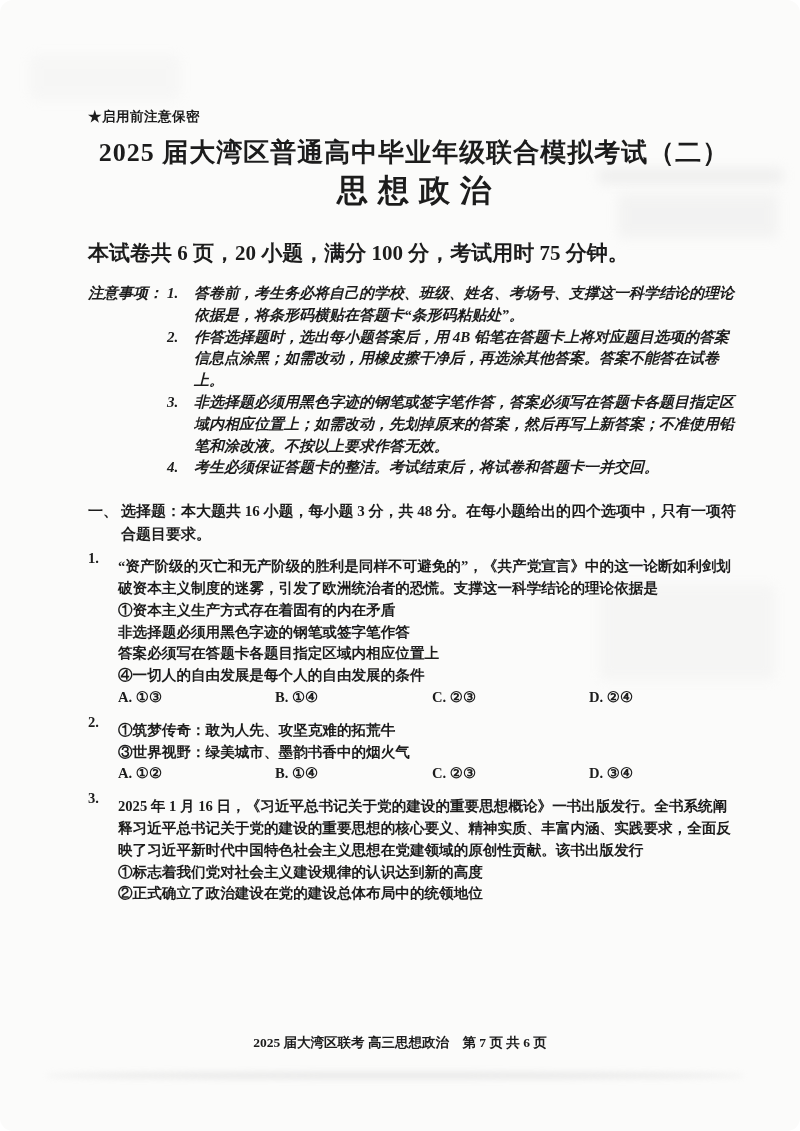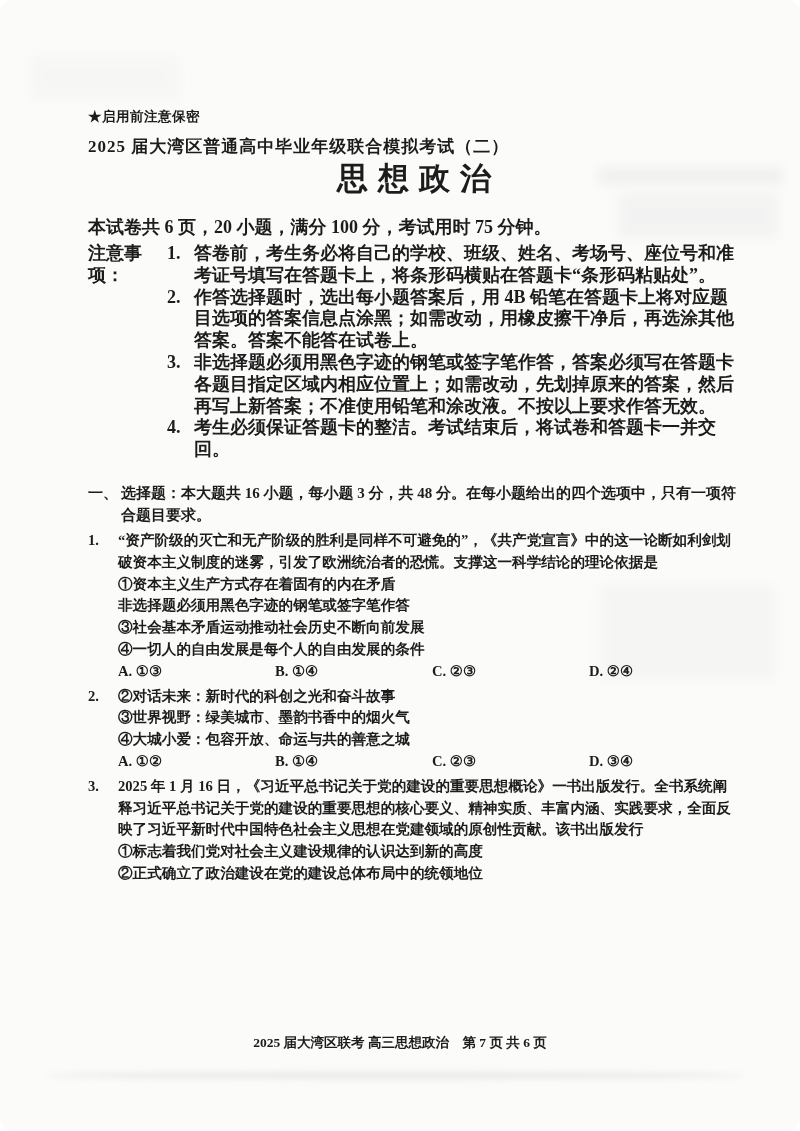--- a/index.html
+++ b/index.html
@@ -10,44 +10,44 @@
   }
   .page {
     position: relative; width: 800px; height: 1131px;
     background: #fbfbfa; color: #1c1c1c; border-radius: 13px;
   }
   .content { position: absolute; left: 88px; right: 60px; top: 108px; }
 
   .secrecy { font-size: 13.5px; font-weight: 700; letter-spacing: 0.5px; }
 
   .title {
-    text-align: left; font-size: 17px; font-weight: 700;
+    text-align: center; font-size: 26px; font-weight: 700;
     margin-top: 9px; letter-spacing: 1px; white-space: nowrap;
   }
   .subject {
     text-align: center; font-size: 31px; font-weight: 700;
     letter-spacing: 10px; text-indent: 10px;
   }
 
-  .info { font-size: 18px; font-weight: 700; margin-top: 15px; }
+  .info { font-size: 21px; font-weight: 700; margin-top: 27px; }
 
-  .notice-block { display: flex; margin-top: 4px; font-size: 18px; line-height: 21.8px; font-weight: 600; }
+  .notice-block { display: flex; margin-top: 16px; font-size: 15px; line-height: 21.8px; font-weight: 600; font-style: italic; }
   .notice-label { width: 79px; flex: none; font-weight: 700; }
   .notice-items { flex: 1; }
   .notice-item { display: flex; }
   .n-num  { width: 27px; flex: none; }
   .n-text { flex: 1; }
 
   .section-header { display: flex; font-weight: 700; font-size: 15px; line-height: 22.5px; margin-top: 21px; }
   .sec-marker { flex: none; width: 33px; }
   .sec-text { flex: 1; }
 
   .question { display: flex; font-size: 14.6px; line-height: 21.8px; font-weight: 600; margin-top: 3px; }
   .q-num  { width: 30px; flex: none; }
-  .q-body { flex: 1; }
+  .q-body { flex: 1; margin-top: 8px; }
   .q-choices { display: flex; }
   .choice { width: 157px; flex: none; }
   .choice:last-child { width: auto; }
 
   .footer {
     position: absolute; top: 1034px; left: 0; right: 0;
     text-align: center; font-size: 13.5px; font-weight: 700;
   }
 
   
@@ -77,21 +77,21 @@
 
     <div class="subject">思想政治</div>
 
     <div class="info">本试卷共 6 页，20 小题，满分 100 分，考试用时 75 分钟。</div>
 
     <div class="notice-block">
       <div class="notice-label">注意事项：</div>
       <div class="notice-items">
   <div class="notice-item">
     <span class="n-num">1.</span>
-    <span class="n-text">答卷前，考生务必将自己的学校、班级、姓名、考场号、座位号和准考证号填写在答题卡上，将条形码横贴在答题卡“条形码粘贴处”。</span>
+    <span class="n-text">答卷前，考生务必将自己的学校、班级、姓名、考场号、支撑这一科学结论的理论依据是，将条形码横贴在答题卡“条形码粘贴处”。</span>
   </div>
 
   <div class="notice-item">
     <span class="n-num">2.</span>
     <span class="n-text">作答选择题时，选出每小题答案后，用 4B 铅笔在答题卡上将对应题目选项的答案信息点涂黑；如需改动，用橡皮擦干净后，再选涂其他答案。答案不能答在试卷上。</span>
   </div>
 
   <div class="notice-item">
     <span class="n-num">3.</span>
     <span class="n-text">非选择题必须用黑色字迹的钢笔或签字笔作答，答案必须写在答题卡各题目指定区域内相应位置上；如需改动，先划掉原来的答案，然后再写上新答案；不准使用铅笔和涂改液。不按以上要求作答无效。</span>
@@ -110,39 +110,38 @@
     </div>
 
     <div>
   <div class="question">
     <span class="q-num">1.</span>
     <div class="q-body">
       <div class="q-stem">“资产阶级的灭亡和无产阶级的胜利是同样不可避免的”，《共产党宣言》中的这一论断如利剑划破资本主义制度的迷雾，引发了欧洲统治者的恐慌。支撑这一科学结论的理论依据是</div>
       <div>
               <div class="q-sub">①资本主义生产方式存在着固有的内在矛盾</div>
               <div class="q-sub">非选择题必须用黑色字迹的钢笔或签字笔作答</div>
-              <div class="q-sub">③社会基本矛盾运动推动社会历史不断向前发展</div>
+              <div class="q-sub">答案必须写在答题卡各题目指定区域内相应位置上</div>
               <div class="q-sub">④一切人的自由发展是每个人的自由发展的条件</div>
             </div>
       <div class="q-choices">
               <span class="choice">A. ①③</span>
               <span class="choice">B. ①④</span>
               <span class="choice">C. ②③</span>
               <span class="choice">D. ②④</span>
             </div>
     </div>
   </div>
 
   <div class="question">
     <span class="q-num">2.</span>
     <div class="q-body">
       <div>
-              <div class="q-sub">②对话未来：新时代的科创之光和奋斗故事</div>
+              <div class="q-sub">①筑梦传奇：敢为人先、攻坚克难的拓荒牛</div>
               <div class="q-sub">③世界视野：绿美城市、墨韵书香中的烟火气</div>
-              <div class="q-sub">④大城小爱：包容开放、命运与共的善意之城</div>
             </div>
       <div class="q-choices">
               <span class="choice">A. ①②</span>
               <span class="choice">B. ①④</span>
               <span class="choice">C. ②③</span>
               <span class="choice">D. ③④</span>
             </div>
     </div>
   </div>
 

